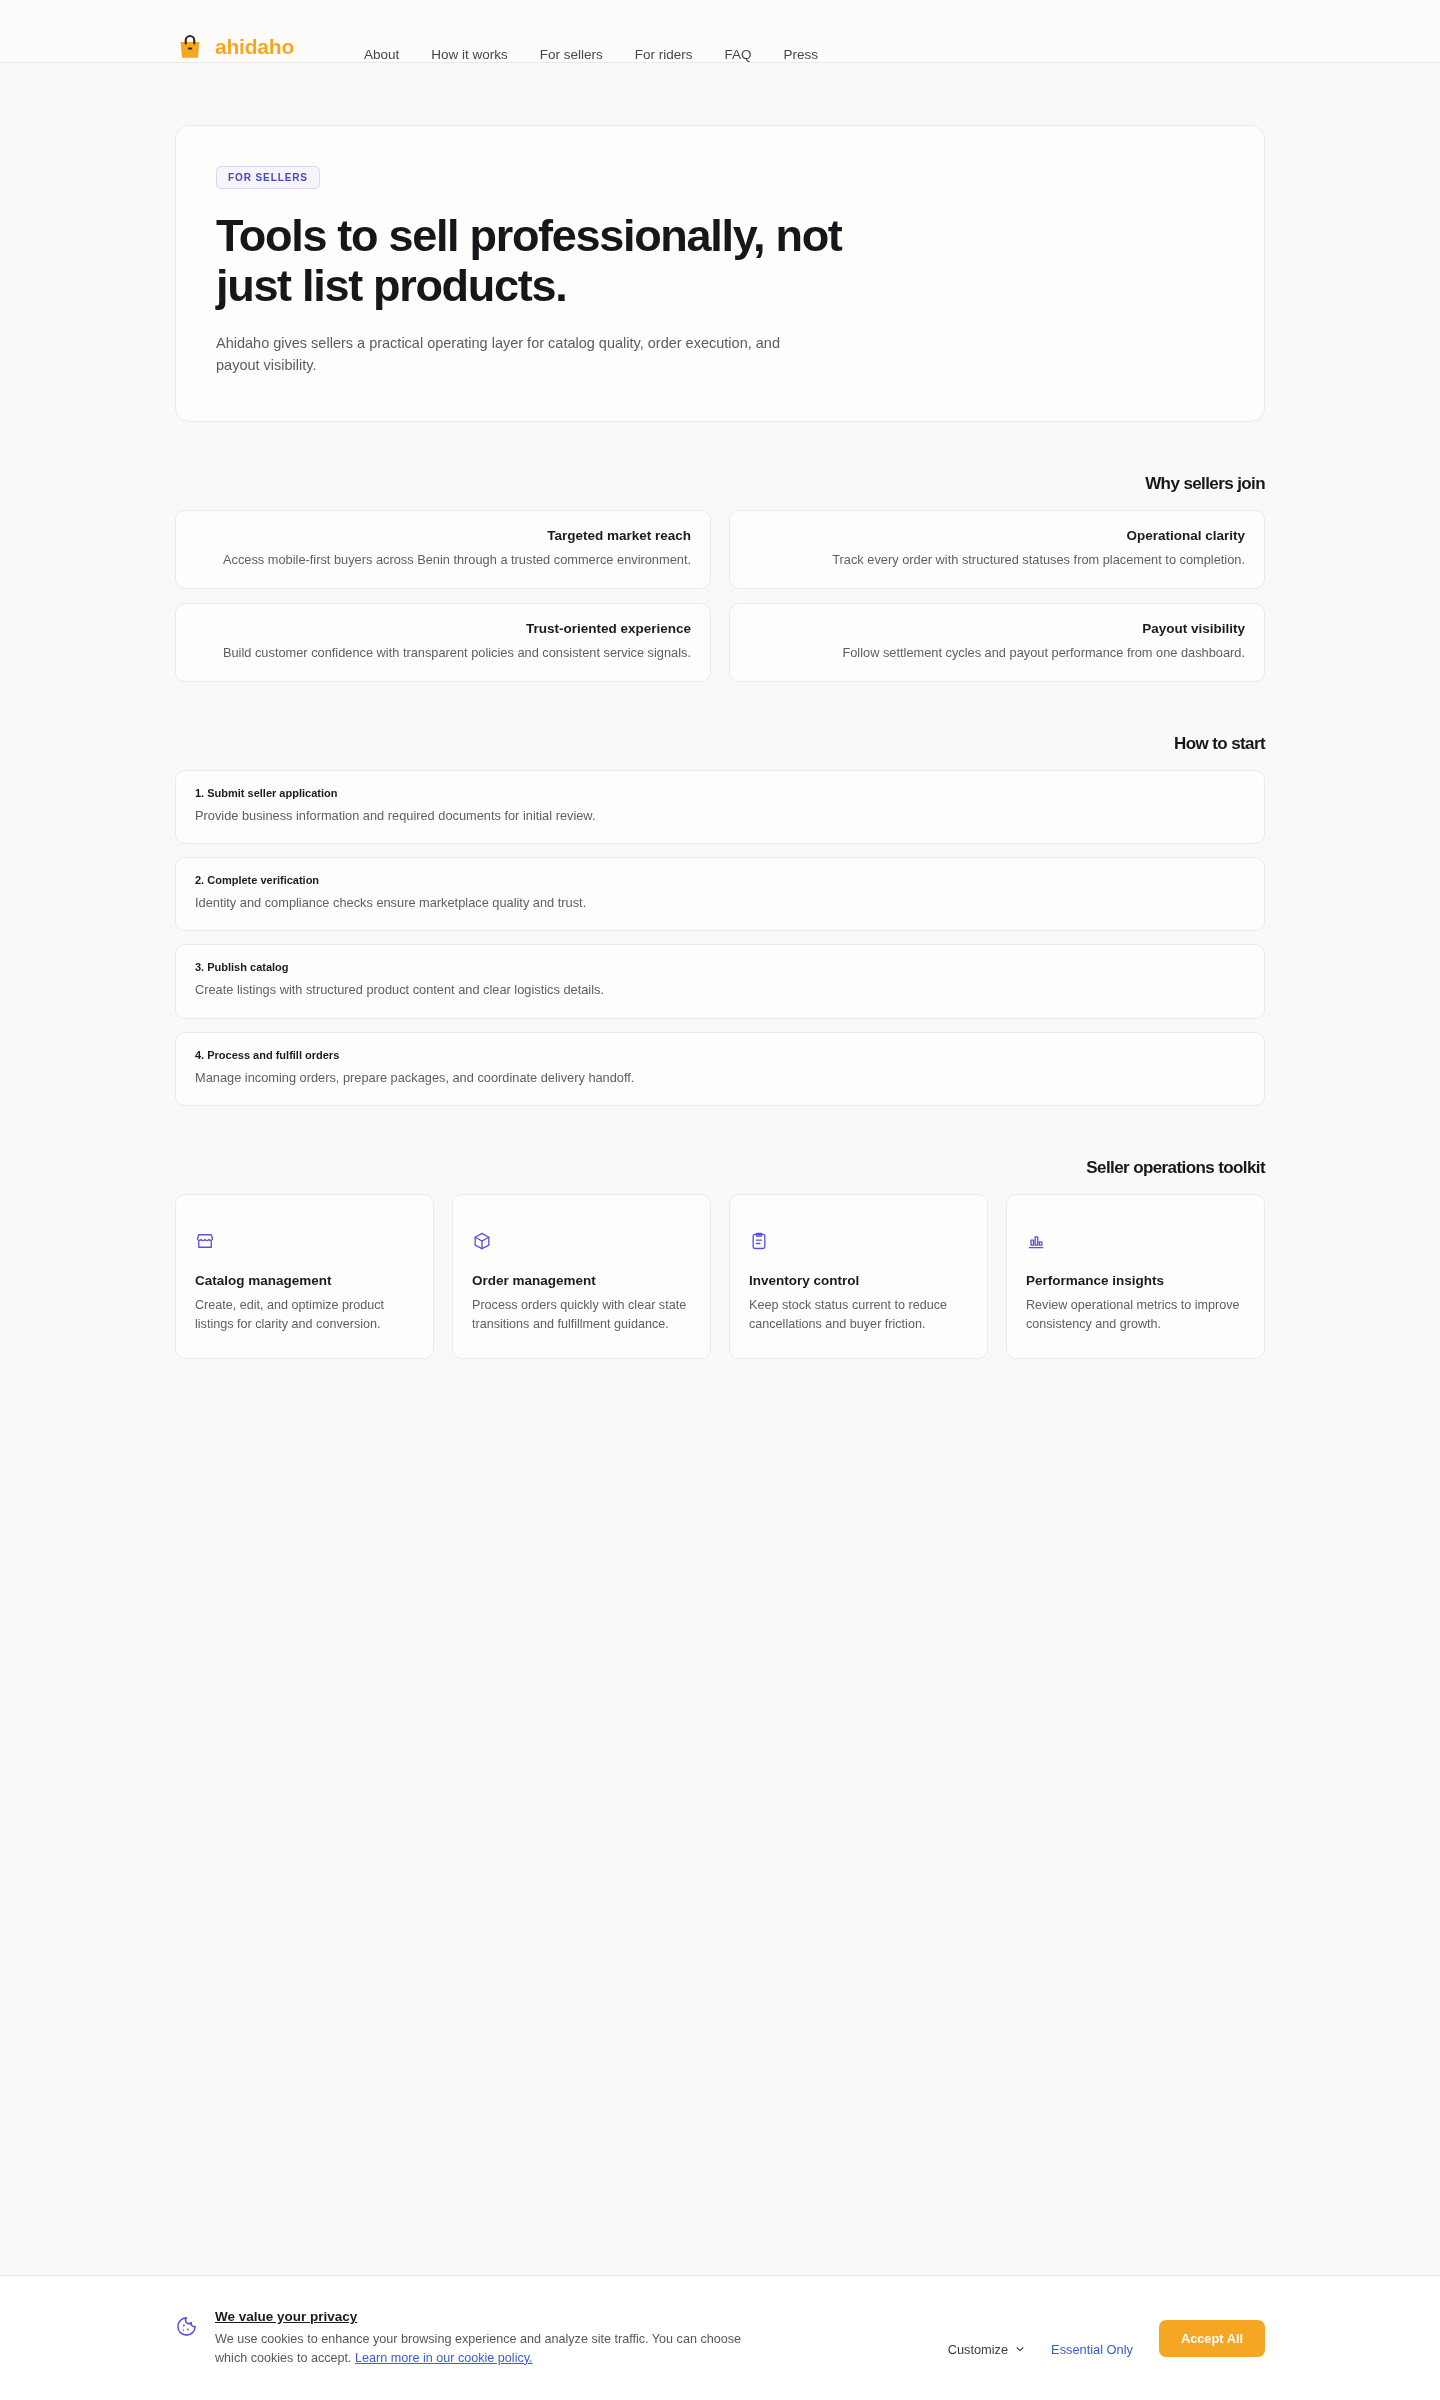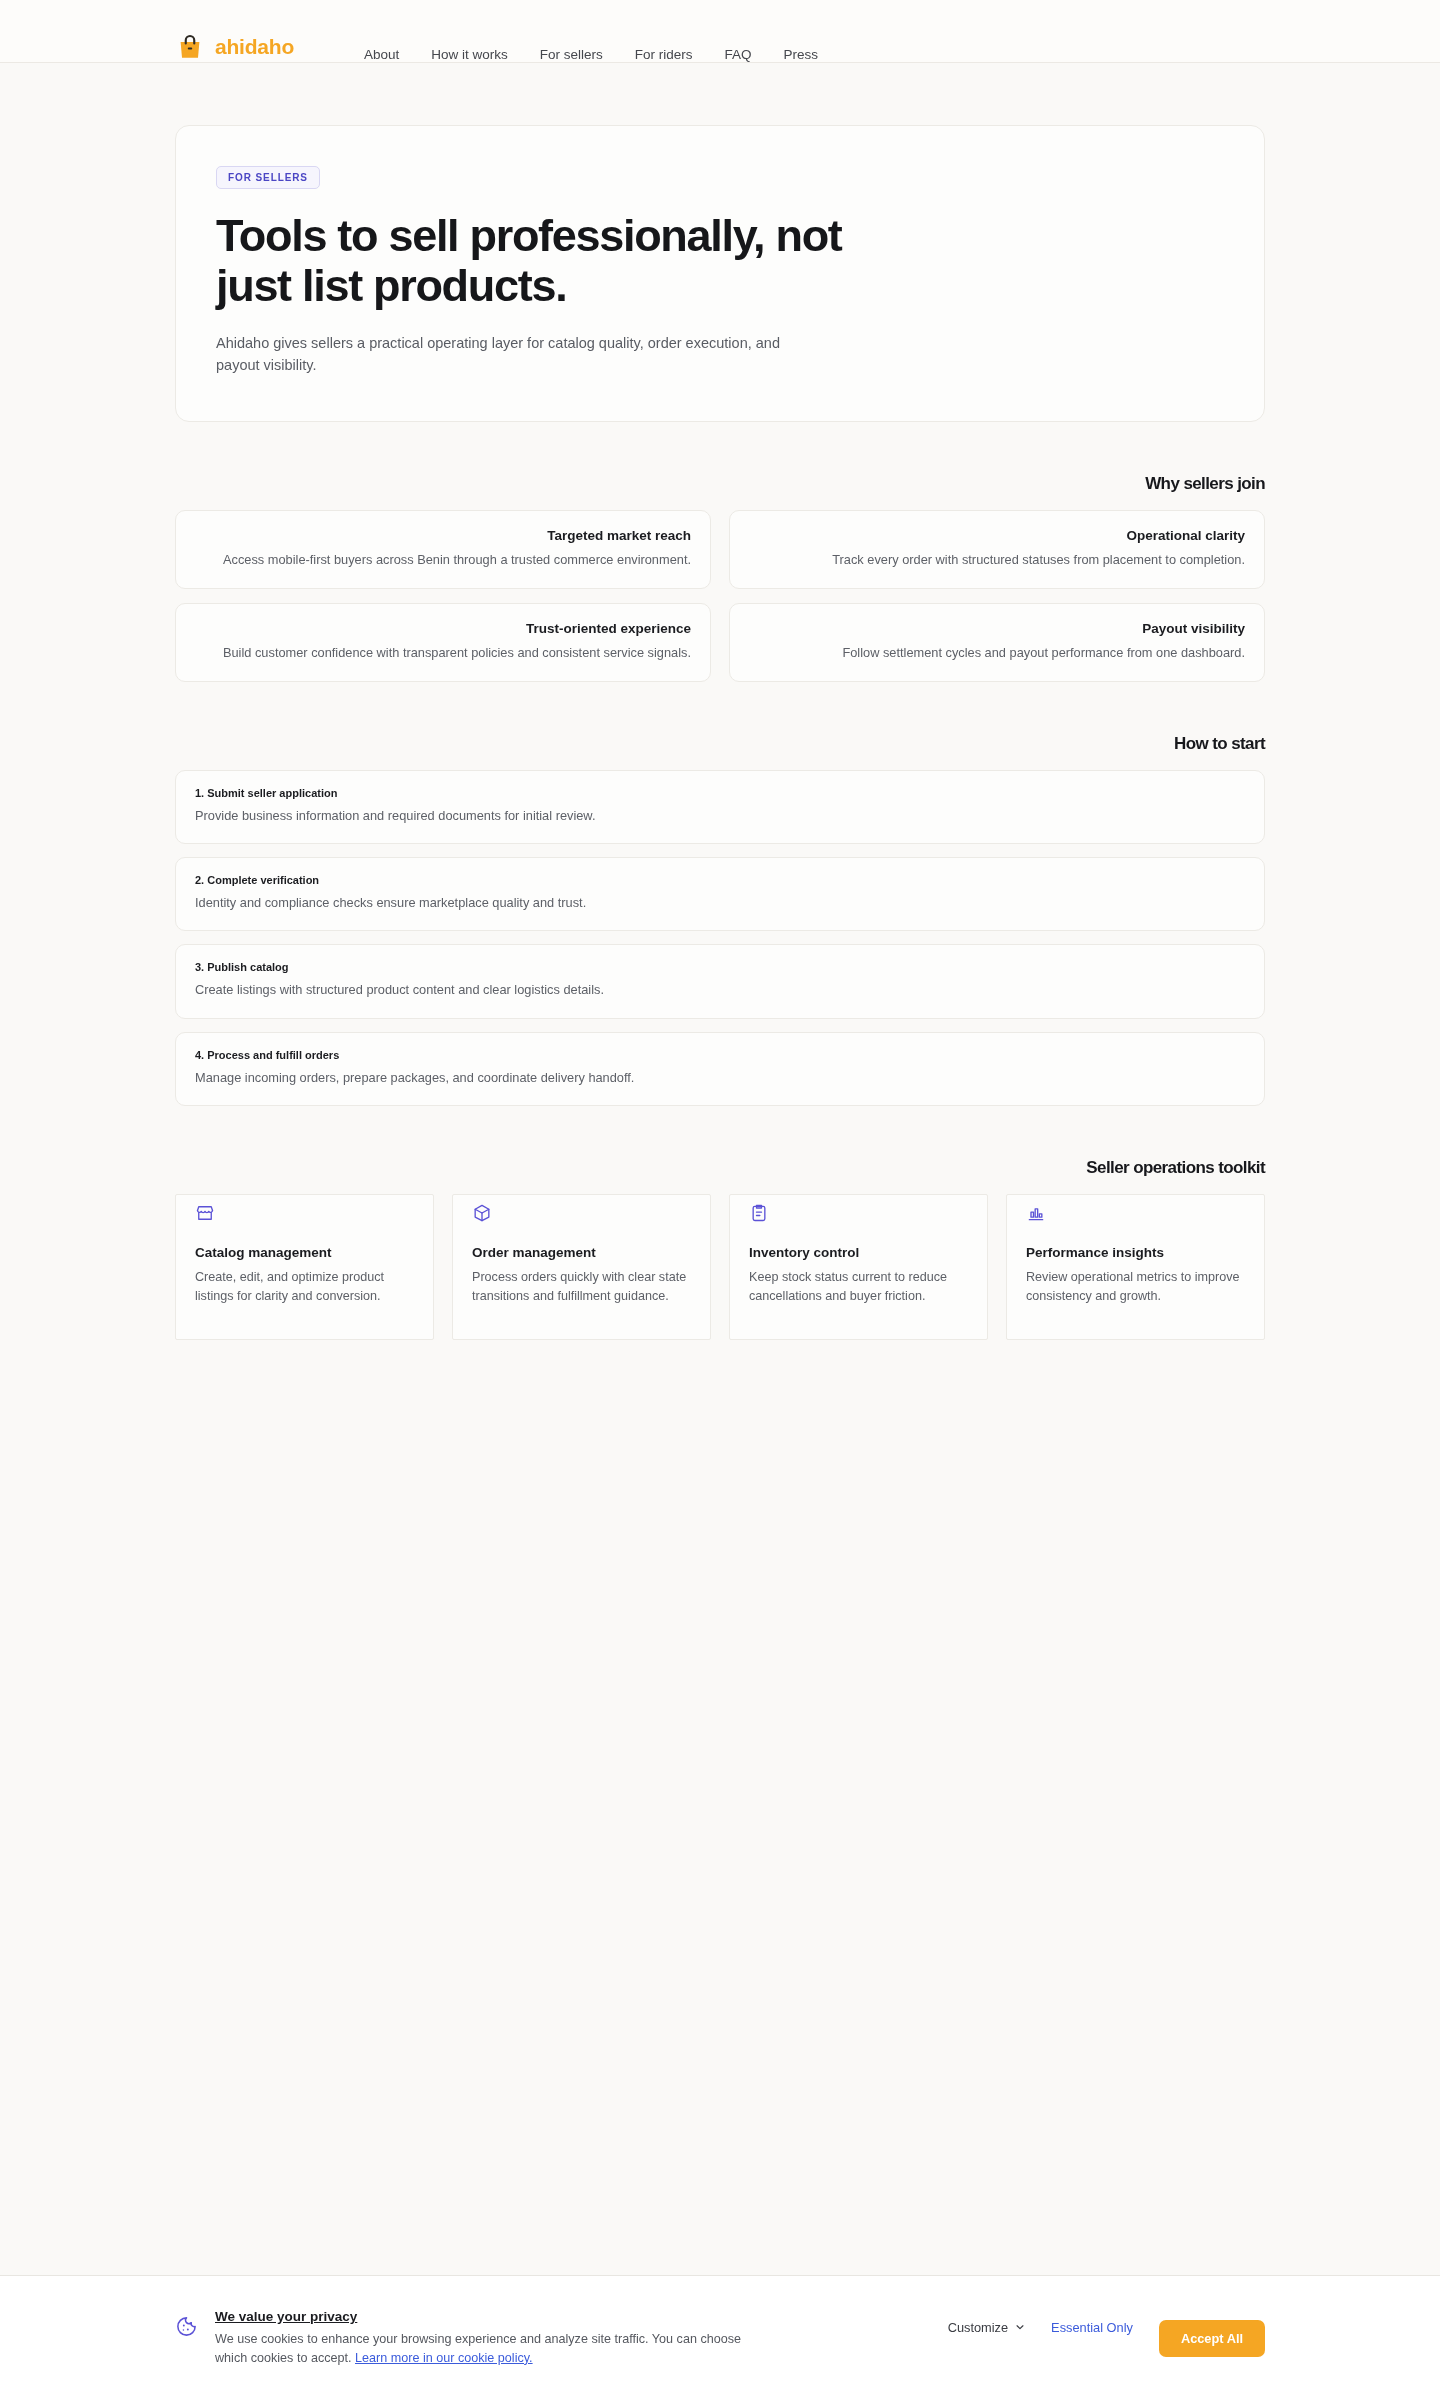--- a/index.html
+++ b/index.html
@@ -161,22 +161,22 @@
 
   
   .toolkit-grid {
     display: grid;
     grid-template-columns: repeat(4, 1fr);
     gap: 18px;
   }
   .tool-card {
     background: #fdfdfc;
     border: 1px solid #eceae5;
-    border-radius: 2px;
-    padding: 8px 19px 24px 19px;
+    border-radius: 10px;
+    padding: 36px 19px 24px 19px;
     min-height: 146px;
   }
   .tool-icon {
     width: 20px;
     height: 20px;
     color: #5b52d6;
     margin-bottom: 22px;
     display: block;
   }
   .tool-title {
@@ -230,21 +230,21 @@
     color: #55585f;
     max-width: 550px;
   }
   .cookie-link {
     color: #3b5bdb;
     text-decoration: underline;
     cursor: pointer;
   }
   .cookie-actions {
     display: flex;
-    align-items: flex-start;
+    align-items: flex-end;
     gap: 26px;
     margin-left: auto;
   }
   .btn-text {
     display: flex;
     align-items: center;
     gap: 7px;
     font-size: 12.8px;
     color: #3a3c42;
     background: none;

